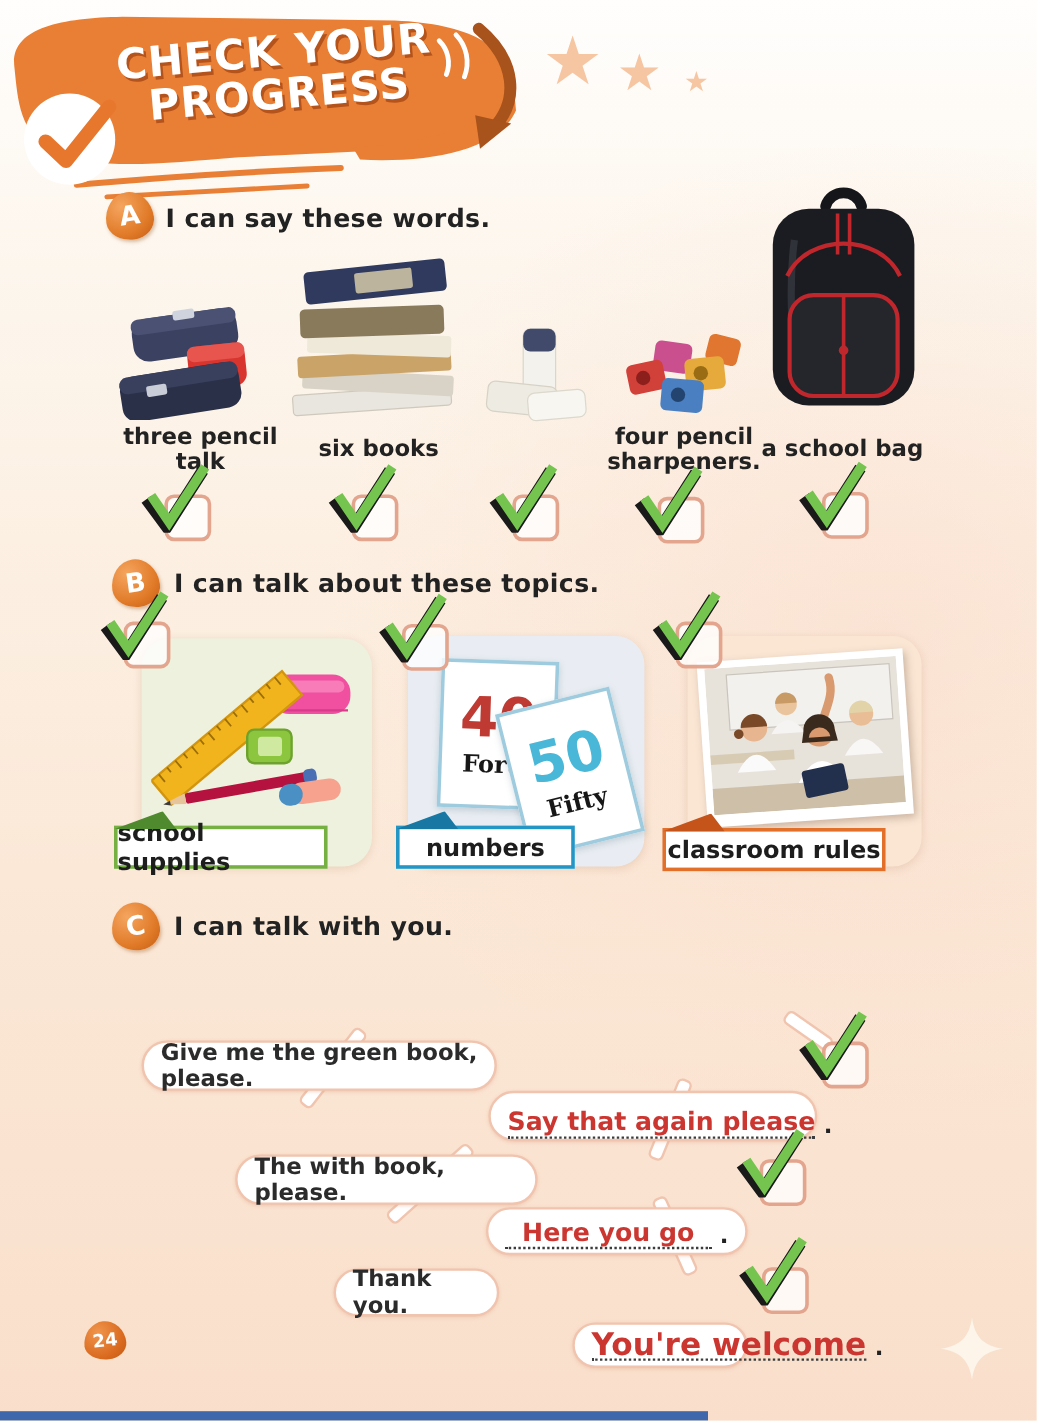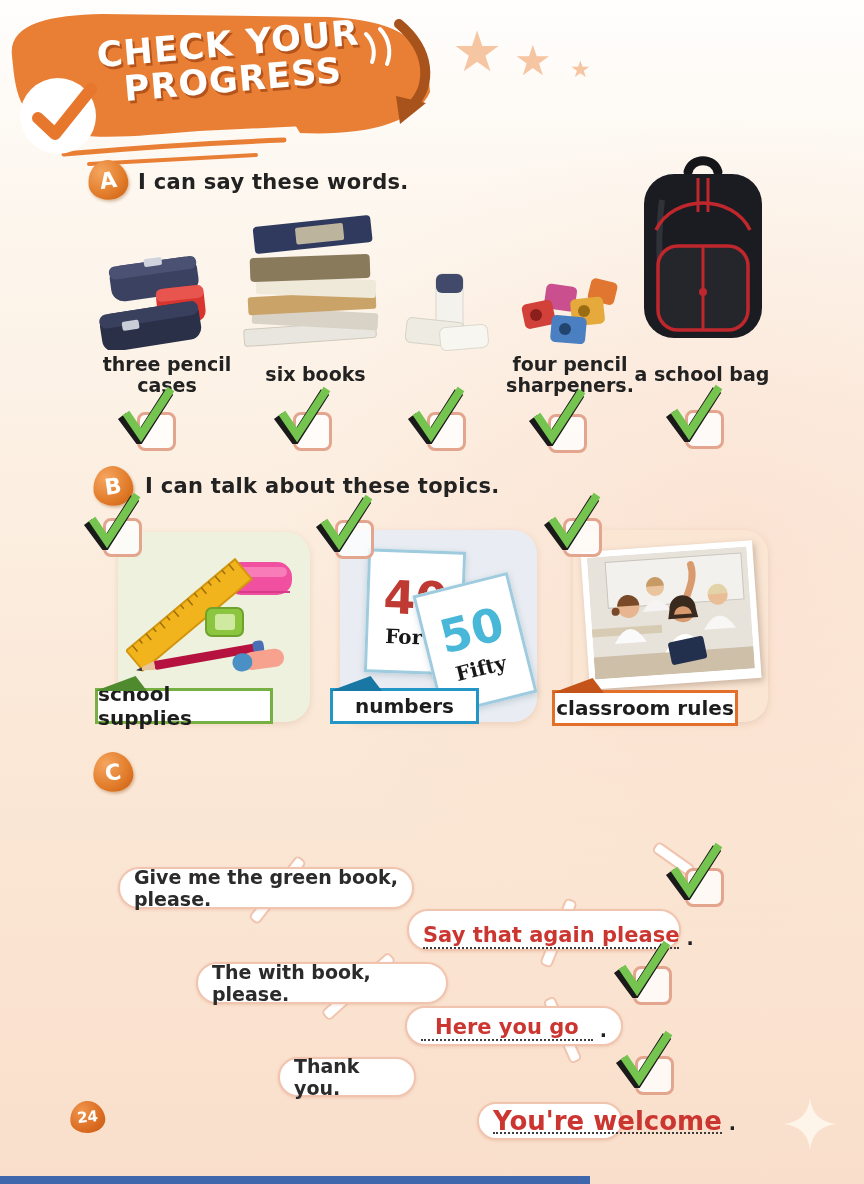--- a/index.html
+++ b/index.html
@@ -147,21 +147,21 @@
     <rect x="16" y="24" width="118" height="164" rx="30" fill="#1b1c21"></rect>
     <path d="M34,50 C30,80 30,130 38,164" stroke="#303239" stroke-width="6" fill="none"></path>
     <path d="M28,80 C45,44 105,44 122,80" stroke="#c0272d" stroke-width="3.5" fill="none"></path>
     <path d="M70,28 C70,42 70,52 70,62" stroke="#c0272d" stroke-width="3" fill="none"></path>
     <path d="M80,28 C80,42 80,52 80,62" stroke="#c0272d" stroke-width="3" fill="none"></path>
     <rect x="30" y="96" width="90" height="84" rx="20" fill="#24262c" stroke="#c0272d" stroke-width="3.5"></rect>
     <path d="M75,96 L75,180" stroke="#c0272d" stroke-width="3"></path>
     <circle cx="75" cy="142" r="4" fill="#c0272d"></circle>
   </svg>
 
-  <div class="alabel" style="left:92px;top:352px;width:150px;" data-name="item-label-pencil-cases"><span class="brush">three pencil cases</span></div>
+  <div class="alabel" style="left:92px;top:352px;width:150px;" data-name="item-label-pencil-cases"><span class="brush">three pencil talk</span></div>
   <div class="alabel" style="left:248px;top:362px;width:135px;" data-name="item-label-books"><span class="brush">six books</span></div>
   <div class="alabel" style="left:496px;top:352px;width:148px;" data-name="item-label-sharpeners"><span class="brush">four pencil sharpeners.</span></div>
   <div class="alabel" style="left:628px;top:362px;width:148px;" data-name="item-label-school-bag"><span class="brush">a school bag</span></div>
 
   <div class="checkunit" style="left:115px;top:384px;" data-name="checkbox-pencil-cases">
     <div class="box" data-name="checkbox-box"></div>
     <svg width="60" height="60" viewBox="0 0 60 60" data-name="checkmark-icon">
         <path d="M7,32 L24,55 L54,8" stroke="#1a1a1a" stroke-width="10" fill="none"></path>
         <path d="M11,29 L26,51 L56,5" stroke="#74c44f" stroke-width="8" fill="none"></path>
       </svg>
@@ -289,20 +289,21 @@
   <div class="banner" style="left:330px;top:688px;width:143px;border-color:#2496c6;" data-name="topic-banner-numbers">
     <style>.banner[data-name="topic-banner-numbers"]::before{background:#1878a3;}</style>
     <span data-name="topic-label">numbers</span>
   </div>
   <div class="banner" style="left:552px;top:690px;width:180px;border-color:#e2702b;" data-name="topic-banner-classroom-rules">
     <style>.banner[data-name="topic-banner-classroom-rules"]::before{background:#c4541a;}</style>
     <span data-name="topic-label">classroom rules</span>
   </div>
 
   <div class="badge" style="left:93px;top:752px;" data-name="section-c-badge">C</div>
+  <div class="sec-title" style="left:145px;top:760px;" data-name="section-c-title">I can talk with you.</div>
 
   <div class="tail" style="left:271px;top:850px;height:76px;transform:rotate(38deg);" data-name="speech-tail"></div>
   <div class="tail" style="left:552px;top:897px;height:68px;transform:rotate(22deg);" data-name="speech-tail"></div>
   <div class="tail" style="left:352px;top:941px;height:87px;transform:rotate(48deg);" data-name="speech-tail"></div>
   <div class="tail" style="left:556px;top:995px;height:66px;transform:rotate(-24deg);" data-name="speech-tail"></div>
   <div class="tail" style="left:667px;top:836px;height:42px;transform:rotate(-55deg);" data-name="speech-tail"></div>
 
   <div class="bubble" style="left:118px;top:820px;width:296px;height:42px;" data-name="speech-bubble-prompt-1">
     <span data-name="dialogue-text">Give me the green book, please.</span>
   </div>

